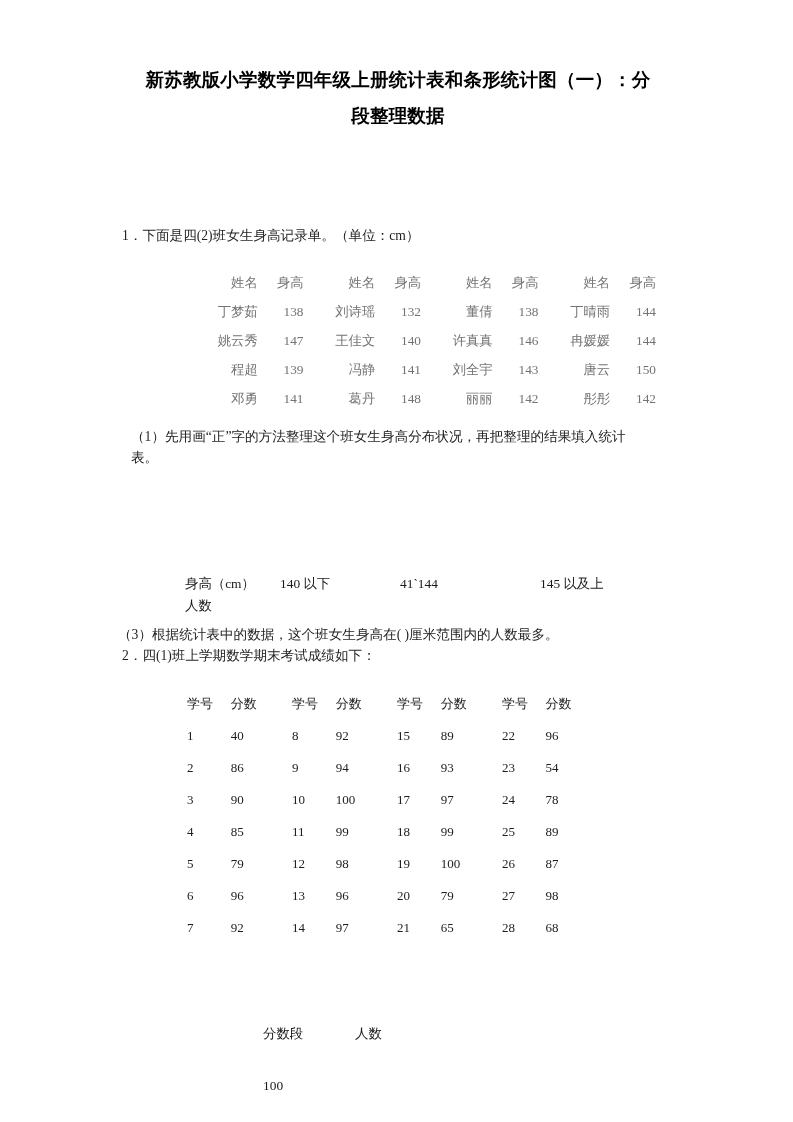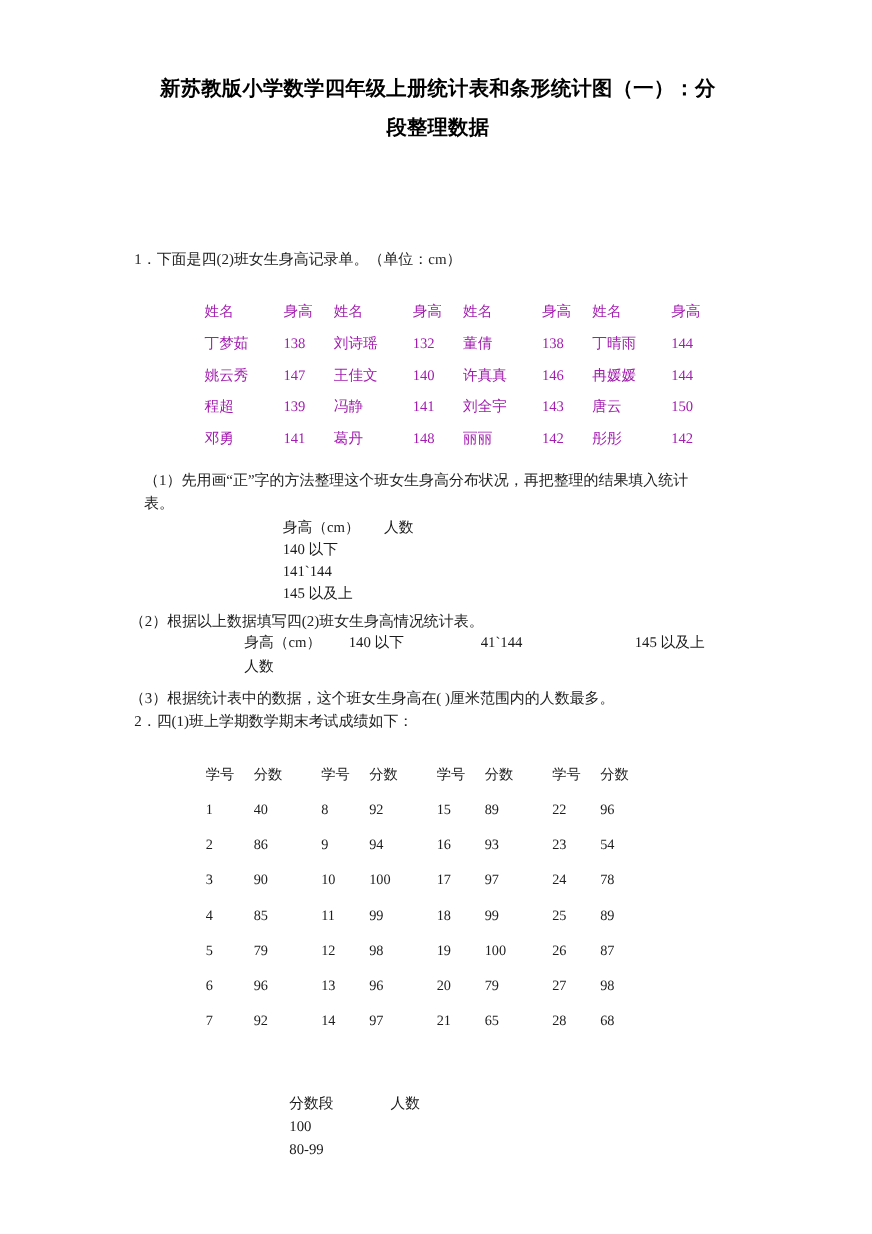--- a/index.html
+++ b/index.html
@@ -61,23 +61,23 @@
     top: 268px;
     width: 470px;
     border-collapse: collapse;
     font-size: 13.3px;
   }
   .rec-table td, .rec-table th {
     border: none;
     padding: 0;
     height: 29px;
     vertical-align: middle;
-    text-align: left;
+    text-align: right;
     font-weight: normal;
-    color: #a21caf;
+    color: #737373;
     white-space: nowrap;
   }
   .rec-table .c-name { width: 72px; }
   .rec-table .c-h    { width: 46px; }
 
   
   .stat-a {
     position: absolute;
     left: 257px;
     top: 470px;
@@ -102,21 +102,20 @@
     position: absolute;
     left: 185px;
     top: 573px;
     font-size: 13.4px;
     width: 460px;
   }
   .stat-b .row {
     height: 22px;
     line-height: 22px;
     white-space: nowrap;
-    margin-left: 37px;
   }
   .stat-b .cell {
     display: inline-block;
     vertical-align: top;
   }
   .stat-b .c0 { width: 95px; }
   .stat-b .c1 { width: 120px; }
   .stat-b .c2 { width: 140px; }
   .stat-b .c3 { width: 100px; }
 
@@ -145,20 +144,21 @@
   .stat-c {
     position: absolute;
     left: 263px;
     top: 992px;
     font-size: 13.4px;
   }
   .stat-c .row {
     height: 21px;
     line-height: 21px;
     white-space: nowrap;
+    margin-top: 31px;
   }
   .stat-c .lbl {
     display: inline-block;
     width: 92px;
   }
   .stat-c .cnt {
     display: inline-block;
     width: 70px;
   }
 </style>
@@ -227,36 +227,21 @@
         <td>142</td>
         <td>彤彤</td>
         <td>142</td>
       </tr>
     </tbody>
   </table>
 
   <div class="btext" style="left:118px; top:426px; width:560px;">（1）先用画“正”字的方法整理这个班女生身高分布状况，再把整理的结果填入统计
 表。</div>
 
-  <div class="stat-a">
-    <div class="row">
-      <span class="lbl">身高（cm）</span><span class="cnt">人数</span>
-    </div>
-    <div class="row">
-      <span class="lbl">140 以下</span><span class="cnt"></span>
-    </div>
-    <div class="row">
-      <span class="lbl">141`144</span><span class="cnt"></span>
-    </div>
-    <div class="row">
-      <span class="lbl">145 以及上</span><span class="cnt"></span>
-    </div>
-  </div>
-
-  <div class="q-line" style="left:118px; top:554px;">（2）根据以上数据填写四(2)班女生身高情况统计表。</div>
+
 
   <div class="stat-b">
     <div class="row">
       <span class="cell c0">身高（cm）</span><span class="cell c1">140 以下</span><span class="cell c2">41`144</span><span class="cell c3">145 以及上</span>
     </div>
     <div class="row">
       <span class="cell c0">人数</span><span class="cell c1"></span><span class="cell c2"></span><span class="cell c3"></span>
     </div>
   </div>
 

